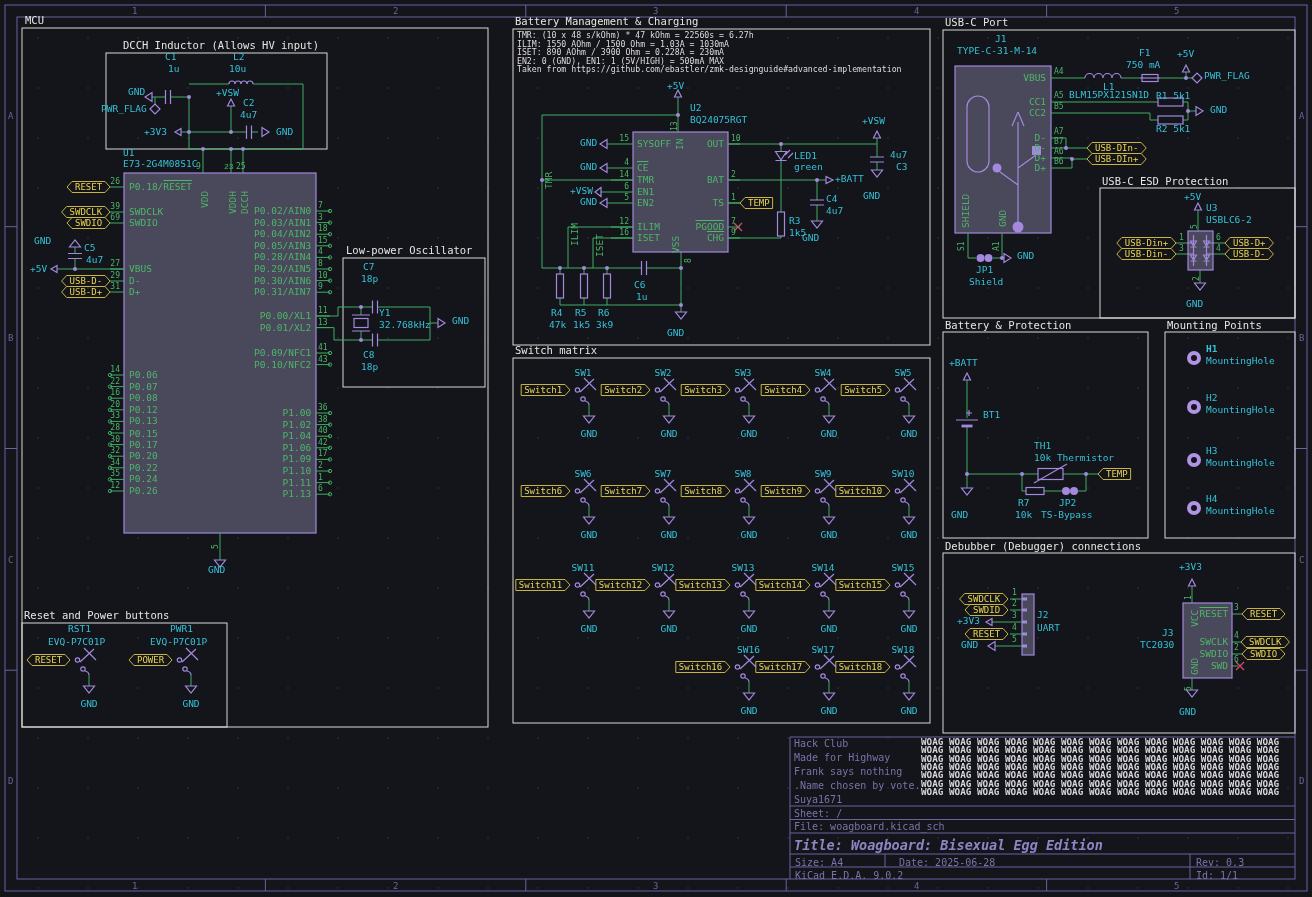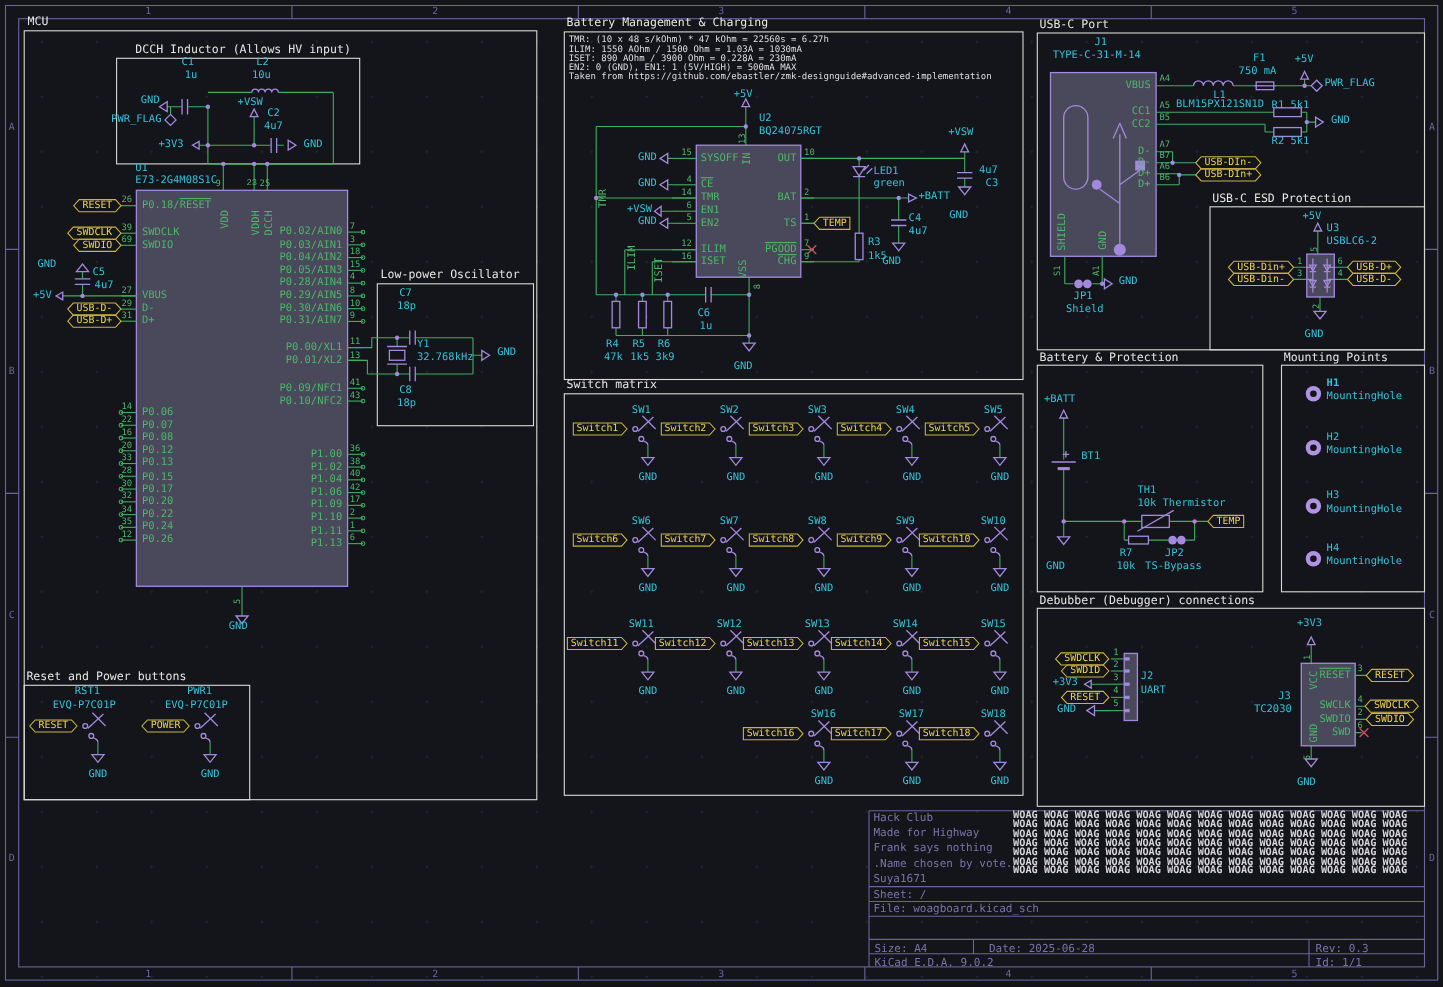--- a/index.html
+++ b/index.html
@@ -568,20 +568,21 @@
   <div class="t cy" style="left:1140px;top:639px">TC2030</div>
   <div class="t cy" style="left:1179px;top:706px">GND</div>
 
   <div class="t tb" style="left:794px;top:738px">Hack Club</div>
   <div class="t tb" style="left:794px;top:752px">Made for Highway</div>
   <div class="t tb" style="left:794px;top:766px">Frank says nothing</div>
   <div class="t tb" style="left:794px;top:780px">.Name chosen by vote.</div>
   <div class="t tb" style="left:794px;top:794px">Suya1671</div>
   <div class="t tb" style="left:794px;top:808px">Sheet: /</div>
   <div class="t tb" style="left:794px;top:821px">File: woagboard.kicad_sch</div>
+  <div class="t title" style="left:794px;top:837px">Title: Woagboard: Bisexual Egg Edition</div>
   <div class="t tb" style="left:795px;top:857px">Size: A4</div>
   <div class="t tb" style="left:899px;top:857px">Date: 2025-06-28</div>
   <div class="t tb" style="left:1196px;top:857px">Rev: 0.3</div>
   <div class="t tb" style="left:795px;top:870px">KiCad E.D.A. 9.0.2</div>
   <div class="t tb" style="left:1196px;top:870px">Id: 1/1</div>
 <div class="t gr sm" style="left: 102px; top: 177px; width: 18px; text-align: right;">26</div>
       <div class="t gr" style="left: 129px; top: 181px;">P0.18/<span class="ov">RESET</span></div>
       <div class="t gr sm" style="left: 102px; top: 202px; width: 18px; text-align: right;">39</div>
       <div class="t gr" style="left: 129px; top: 206px;">SWDCLK</div>
       <div class="t gr sm" style="left: 102px; top: 213px; width: 18px; text-align: right;">69</div>
@@ -762,21 +763,21 @@
       <div class="t cy" style="left: 738px; top: 623px; width: 22px; text-align: center;">GND</div>
       <div class="t cy" style="left: 806px; top: 562px; width: 34px; text-align: center;">SW14</div>
       <div class="t ye" style="left: 758.8px; top: 580px;">Switch14</div>
       <div class="t cy" style="left: 818px; top: 623px; width: 22px; text-align: center;">GND</div>
       <div class="t cy" style="left: 886px; top: 562px; width: 34px; text-align: center;">SW15</div>
       <div class="t ye" style="left: 838.8px; top: 580px;">Switch15</div>
       <div class="t cy" style="left: 898px; top: 623px; width: 22px; text-align: center;">GND</div>
       <div class="t cy" style="left: 726px; top: 644px; width: 34px; text-align: right;">SW16</div>
       <div class="t ye" style="left: 678.8px; top: 662px;">Switch16</div>
       <div class="t cy" style="left: 738px; top: 705px; width: 22px; text-align: center;">GND</div>
-      <div class="t cy" style="left: 806px; top: 644px; width: 34px; text-align: right;">SW17</div>
+      <div class="t cy" style="left: 806px; top: 644px; width: 34px; text-align: center;">SW17</div>
       <div class="t ye" style="left: 758.8px; top: 662px;">Switch17</div>
       <div class="t cy" style="left: 818px; top: 705px; width: 22px; text-align: center;">GND</div>
       <div class="t cy" style="left: 886px; top: 644px; width: 34px; text-align: center;">SW18</div>
       <div class="t ye" style="left: 838.8px; top: 662px;">Switch18</div>
       <div class="t cy" style="left: 898px; top: 705px; width: 22px; text-align: center;">GND</div>
       <div class="t cy" style="left: 78px; top: 698px; width: 22px; text-align: center;">GND</div>
       <div class="t cy" style="left: 180px; top: 698px; width: 22px; text-align: center;">GND</div>
       <div class="t ye" style="left: 35px; top: 655px;">RESET</div>
       <div class="t ye" style="left: 137px; top: 655px;">POWER</div>
       <div class="t ye" style="left: 75px; top: 182px;">RESET</div>

